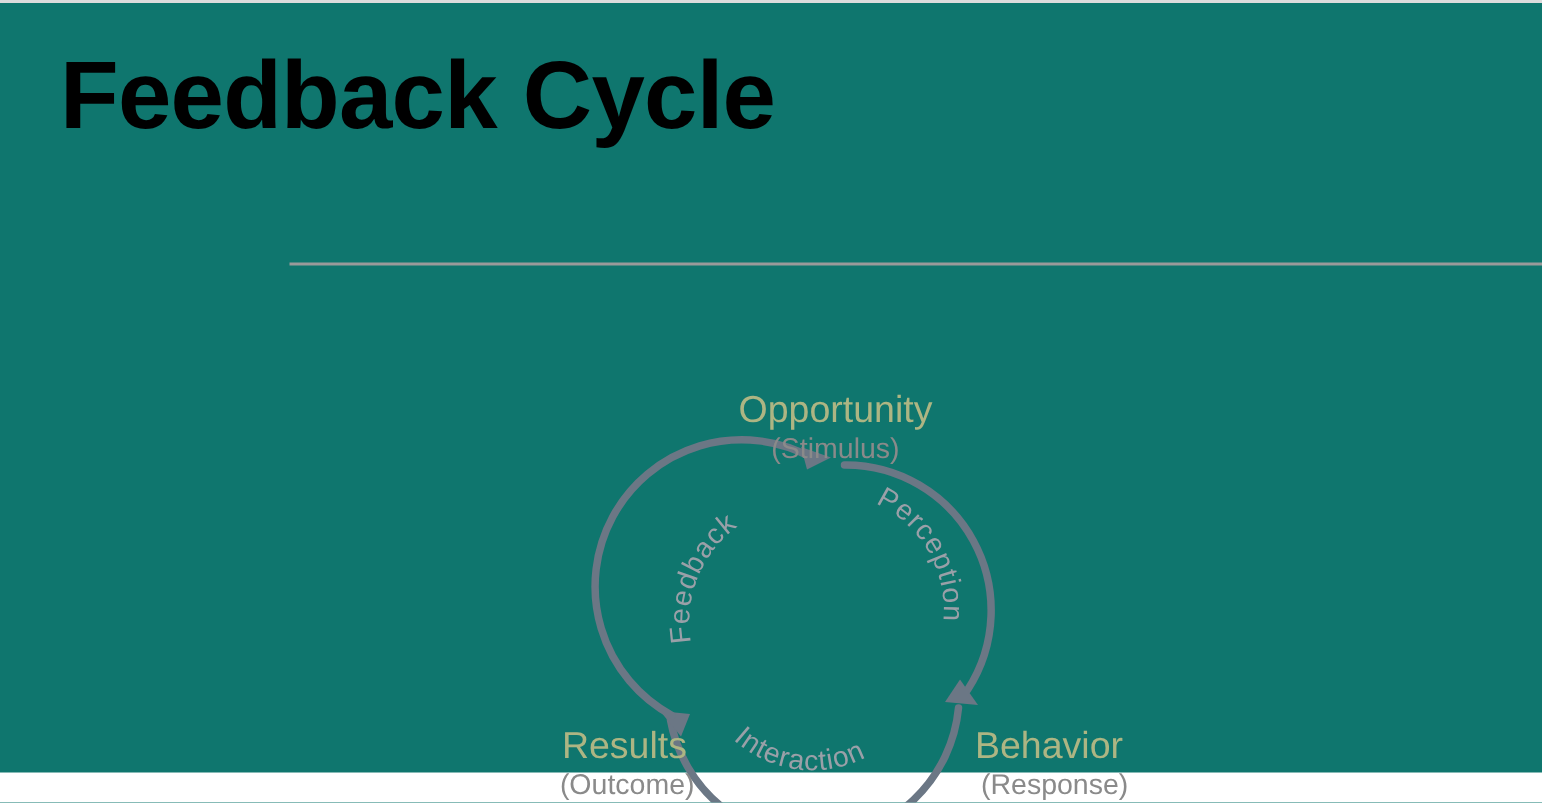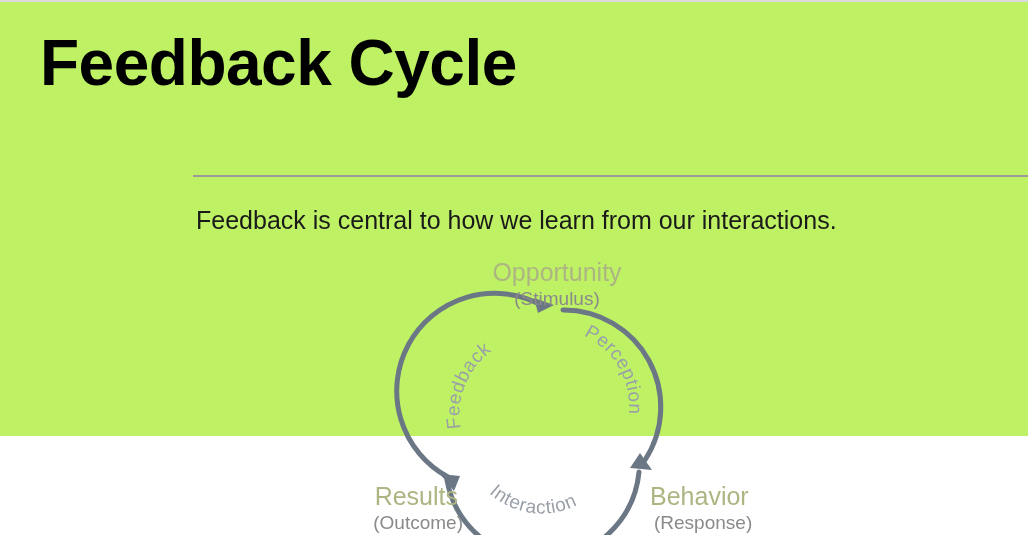--- a/index.html
+++ b/index.html
@@ -12,22 +12,22 @@
     background: #ffffff;
     font-family: "Liberation Sans", sans-serif;
     overflow: hidden;
     position: relative;
   }
 
   #slide {
     position: absolute;
     left: 0; top: 0;
     width: 1028px;
-    height: 436px;
-    background: #bef264;
+    height: 515px;
+    background: #0f766e;
   }
 
   
   #top-hairline {
     position: absolute;
     left: 0; top: 0;
     width: 1028px;
     height: 2px;
     background: #dcdcdc;
   }
@@ -98,21 +98,20 @@
 <body>
 
 <div id="slide">
 
   <div id="top-hairline"></div>
 
   <div id="slide-title">Feedback Cycle</div>
 
   <div id="divider"></div>
 
-  <div id="subtitle">Feedback is central to how we learn from our interactions.</div>
 
   <div id="diagram">
     <svg viewBox="0 0 460 300" xmlns="http://www.w3.org/2000/svg">
       <defs>
 
         <path id="path-perception" d="M 250 86 A 78 78 0 0 1 299 163" fill="none"></path>
 
         <path id="path-interaction" d="M 153 239 A 78 78 0 0 0 275 233" fill="none"></path>
 
         <path id="path-feedback" d="M 132 186 A 78 78 0 0 1 181 93" fill="none"></path>

